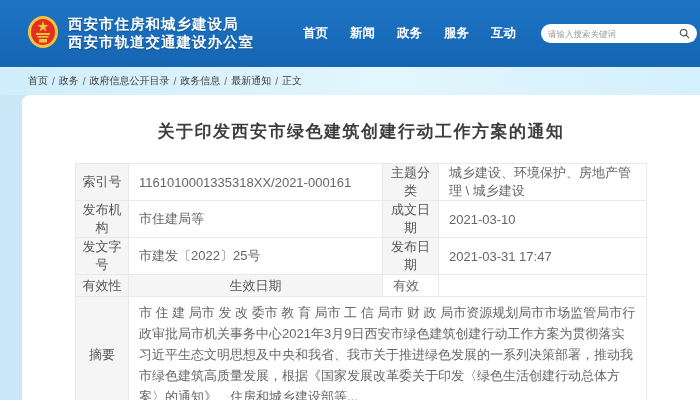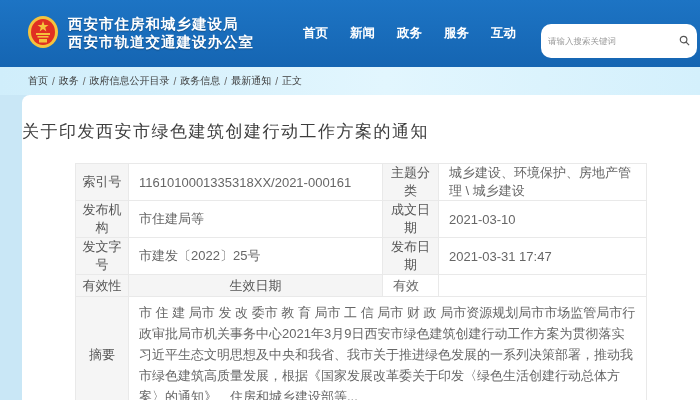--- a/index.html
+++ b/index.html
@@ -5,32 +5,32 @@
   * { margin:0; padding:0; box-sizing:border-box; }
   html,body { width:700px; height:400px; overflow:hidden; }
   body { font-family:"Liberation Sans", sans-serif; background:#c9e7f6; position:relative; }
 
   
   .header { height:67px; background:linear-gradient(180deg,#1d74c4 0%,#1565b2 100%); position:relative; display:flex; align-items:center; }
   .logo { margin-left:27px; flex:0 0 auto; }
   .site-title { margin-left:9px; color:#fff; font-weight:bold; font-size:14.5px; line-height:17.5px; letter-spacing:1px; text-shadow:0 1px 1px rgba(0,0,0,.25); }
   .nav { position:absolute; left:303px; top:0; height:67px; display:flex; align-items:center; gap:22px; }
   .nav-item { color:#fff; font-size:12.5px; font-weight:bold; cursor:pointer; }
-  .search { position:absolute; right:3px; top:24px; width:156px; height:34px; background:#fff; border-radius:10px; display:flex; align-items:center; padding:0 7px; }
+  .search { position:absolute; right:3px; top:24px; width:156px; height:19px; background:#fff; border-radius:10px; display:flex; align-items:center; padding:0 7px; }
   .search input { border:none; outline:none; flex:1; font-size:8.5px; color:#777; background:transparent; font-family:"Liberation Sans",sans-serif; }
   .search input::placeholder { color:#999; }
 
   
   .breadcrumb-bar { height:28px; background:linear-gradient(90deg,#d0eefb 0%,#e2f6fe 55%,#d4f0fc 100%); display:flex; align-items:center; padding-left:28px; font-size:10px; color:#3c3c3c; }
   .breadcrumb-bar .sep { margin:0 4px; color:#666; }
   .crumb { cursor:pointer; }
 
   
   .card { position:absolute; top:95px; left:22px; right:0; bottom:0; background:#fff; border-top-left-radius:8px; }
-  .doc-title { text-align:left; font-size:17px; font-weight:normal; color:#3d3d3d; letter-spacing:1.5px; padding-top:25px; }
+  .doc-title { text-align:center; font-size:17px; font-weight:bold; color:#3d3d3d; letter-spacing:1.5px; padding-top:25px; }
 
   
   .meta { display:grid; grid-template-columns:53px 254px 56px 1fr; width:572px; margin:20px auto 0 auto; border-top:1px solid #e9e9e9; border-left:1px solid #e9e9e9; font-size:13px; color:#666; }
   .cell { border-right:1px solid #e9e9e9; border-bottom:1px solid #e9e9e9; min-height:22px; display:flex; align-items:center; }
   .lbl { background:#f5f5f5; justify-content:center; color:#555; text-align:center; padding:0 3px; }
   .val { padding:0 10px; background:#fff; }
   .abs-val { grid-column:2 / 5; display:block; padding:5px 10px 5px 10px; line-height:21px; background:#fff; }
 
   
   .toolbar { width:590px; margin:11px auto 0 auto; display:flex; justify-content:flex-end; align-items:center; gap:11px; font-size:10px; color:#555; }

